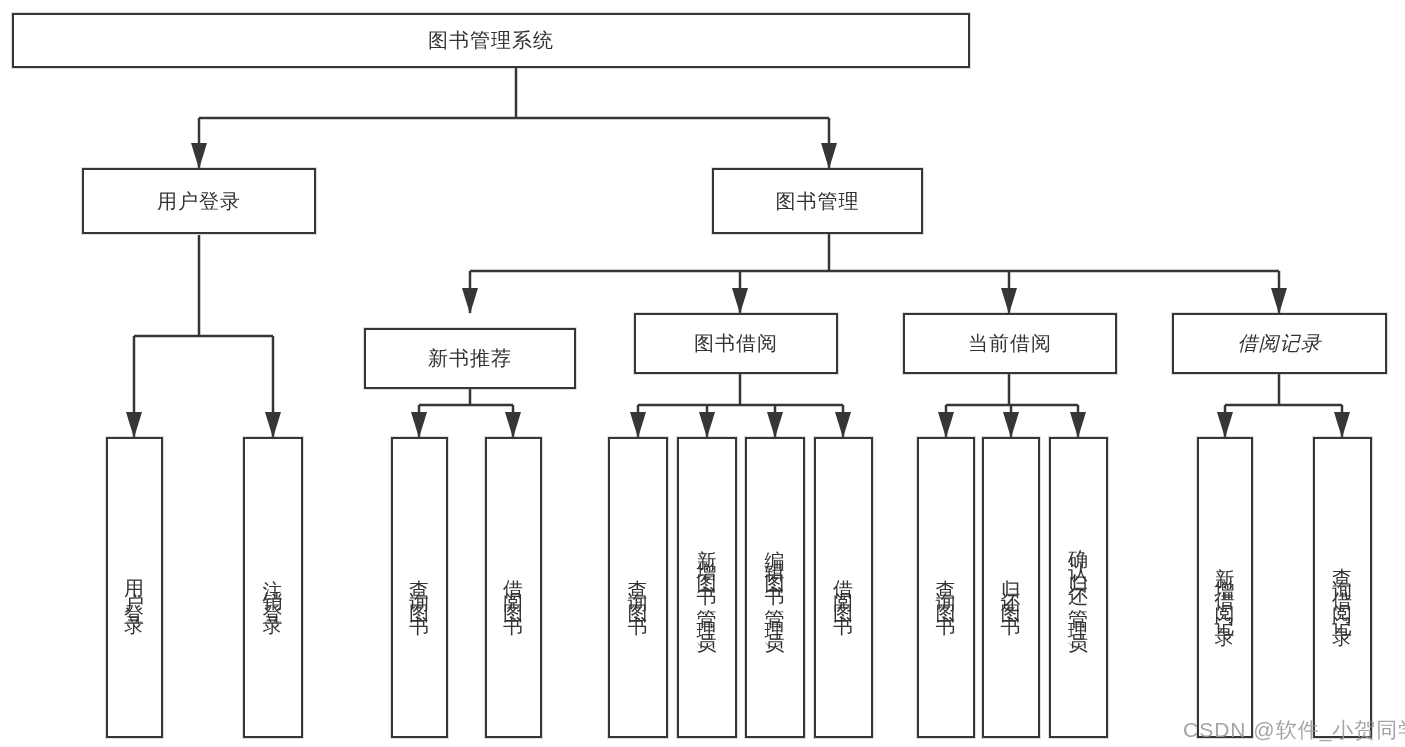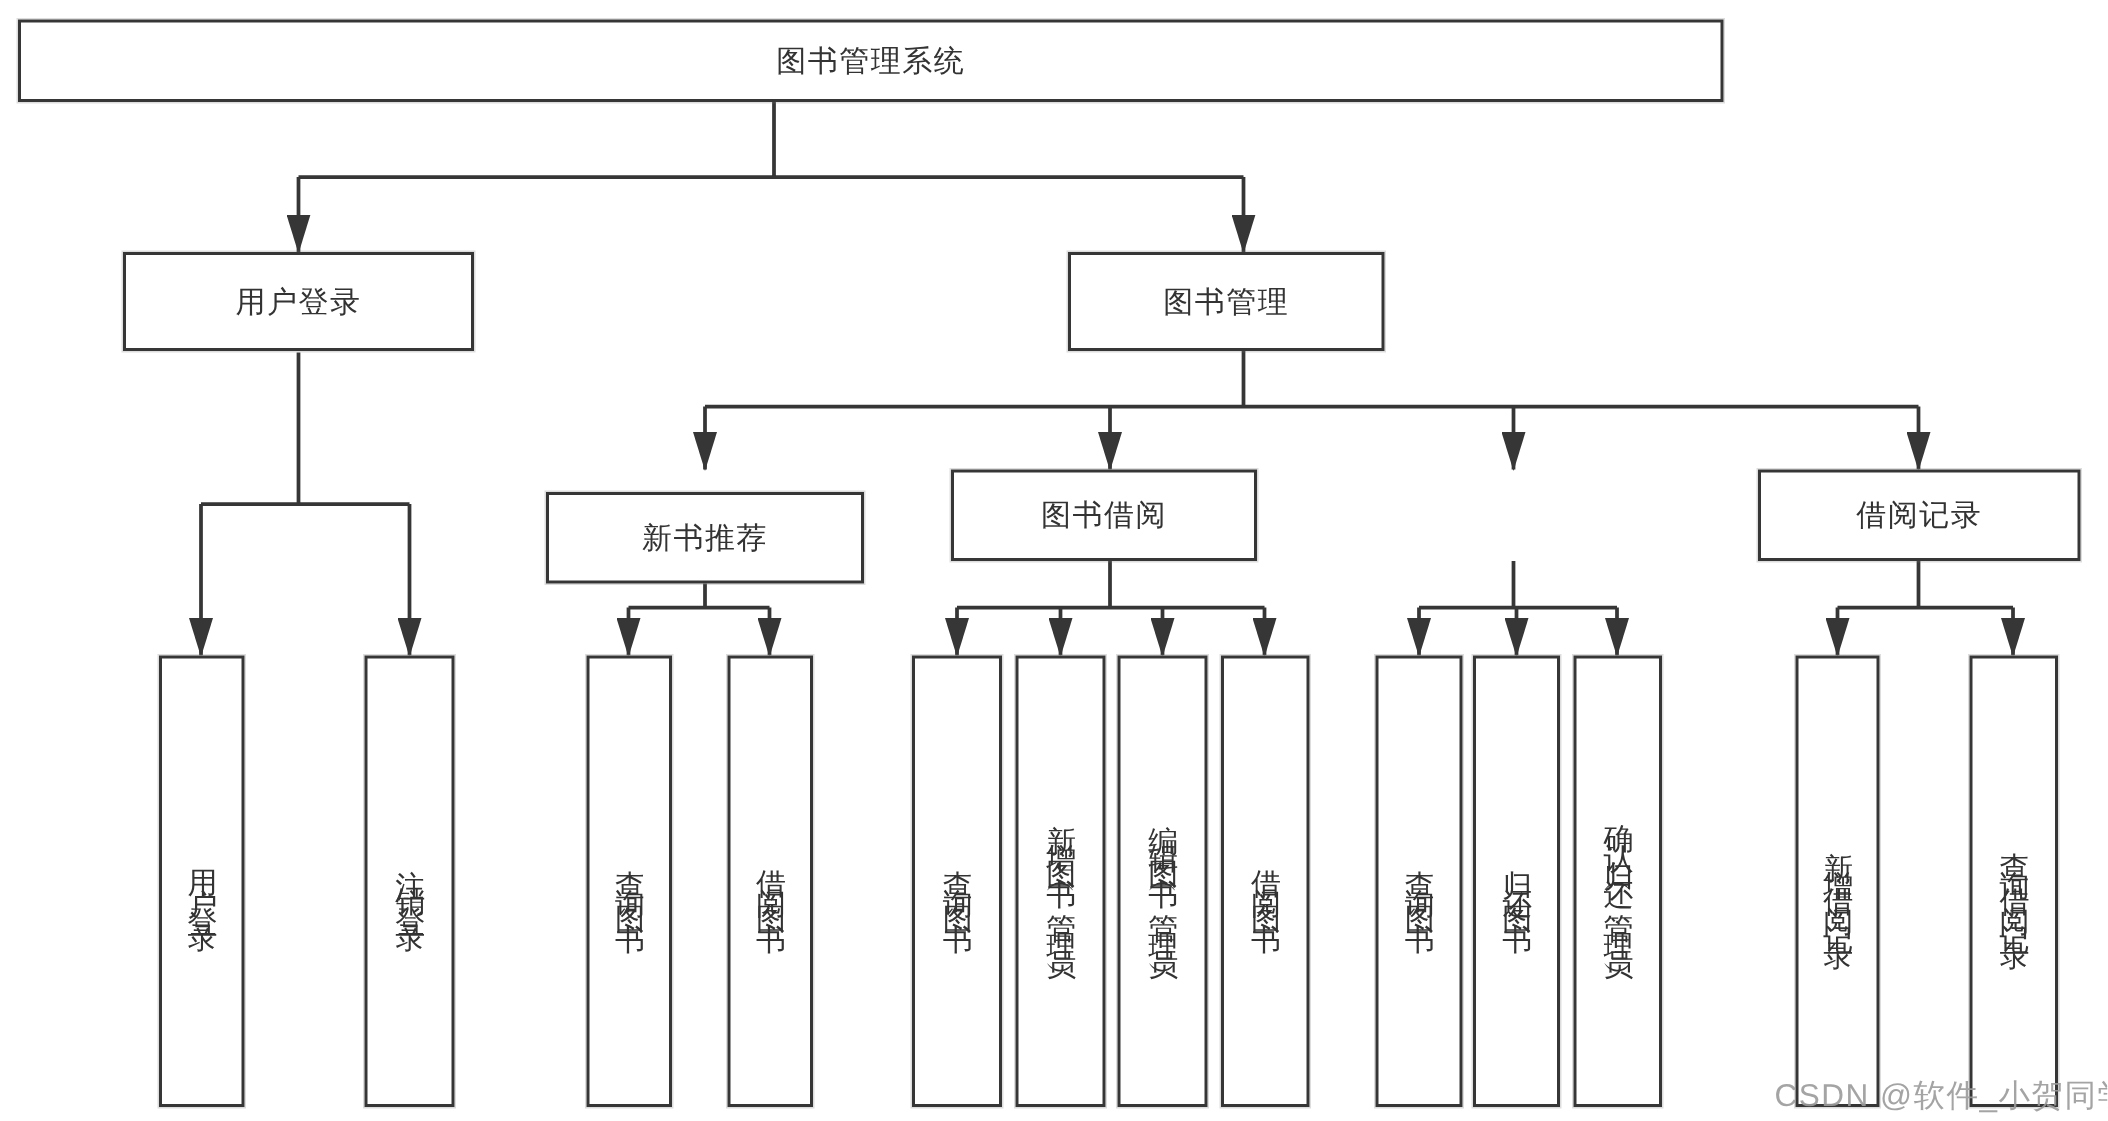--- a/index.html
+++ b/index.html
@@ -36,29 +36,29 @@
   }
   .v-label {
     writing-mode: vertical-rl;
     text-orientation: mixed;
     font-size: 20px;
     line-height: 1;
     letter-spacing: 12px;
     white-space: nowrap;
   }
   
-  .n-root   { left: 12px;   top: 13px;  width: 1137px; height: 55px; }
+  .n-root   { left: 12px;   top: 13px;  width: 958px; height: 55px; }
   
   .n-l2-0   { left: 82px;   top: 168px; width: 234px;  height: 66px; }
   .n-l2-1   { left: 712px;  top: 168px; width: 211px;  height: 66px; }
   
   .n-l3-0   { left: 364px;  top: 328px; width: 212px;  height: 61px; }
   .n-l3-1   { left: 634px;  top: 313px; width: 204px;  height: 61px; }
   .n-l3-2   { left: 903px;  top: 313px; width: 214px;  height: 61px; }
-  .n-l3-3   { left: 1172px; top: 313px; width: 215px;  height: 61px; }
+  .n-l3-3   { left: 1172px; top: 313px; width: 215px;  height: 61px; font-style: italic; }
   
   .leaf     { top: 437px;   height: 301px; }
   .n-ul-0   { left: 106px;  width: 57px; }
   .n-ul-1   { left: 243px;  width: 60px; }
   .n-nb-0   { left: 391px;  width: 57px; }
   .n-nb-1   { left: 485px;  width: 57px; }
   .n-bb-0   { left: 608px;  width: 60px; }
   .n-bb-1   { left: 677px;  width: 60px; }
   .n-bb-2   { left: 745px;  width: 60px; }
   .n-bb-3   { left: 814px;  width: 59px; }
@@ -136,20 +136,23 @@
   <div class="box n-l2-1">
     <span class="h-label">图书管理</span>
   </div>
 
   <div class="box n-l3-0">
     <span class="h-label">新书推荐</span>
   </div>
   <div class="box n-l3-1">
     <span class="h-label">图书借阅</span>
   </div>
+  <div class="box n-l3-2">
+    <span class="h-label">当前借阅</span>
+  </div>
   <div class="box n-l3-3">
     <span class="h-label">借阅记录</span>
   </div>
 
   <div class="box leaf n-ul-0">
     <span class="v-label">用户登录</span>
   </div>
   <div class="box leaf n-ul-1">
     <span class="v-label">注销登录</span>
   </div>

